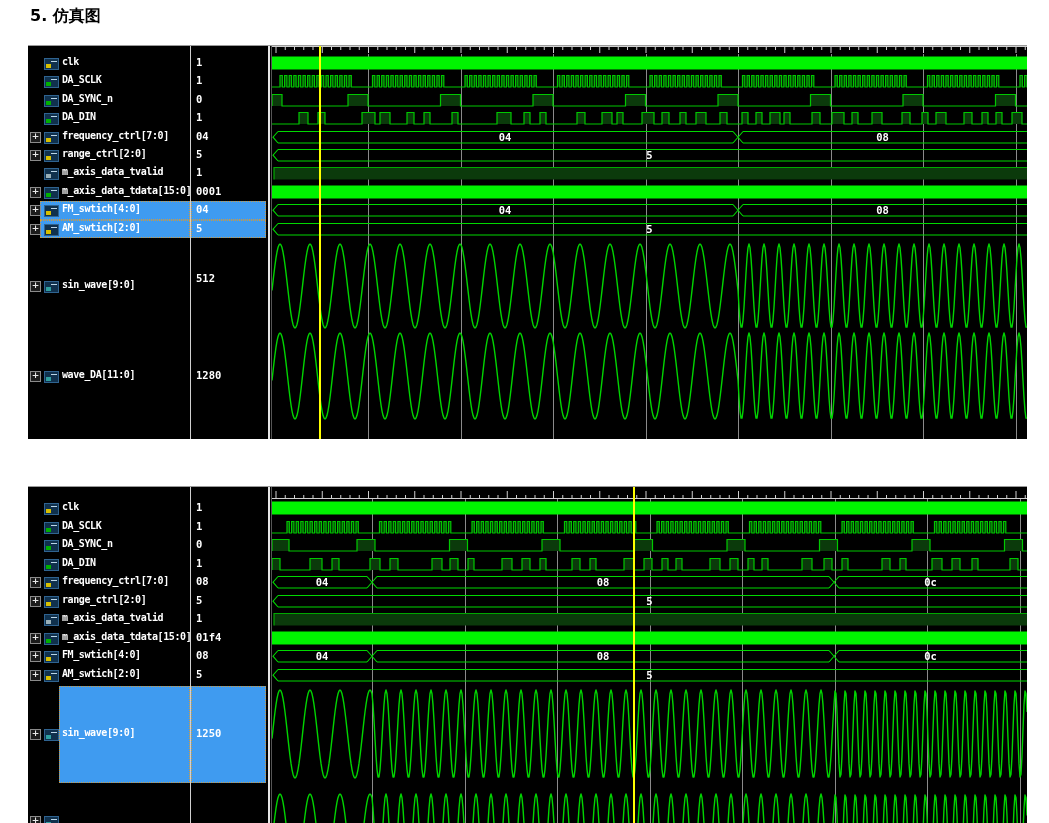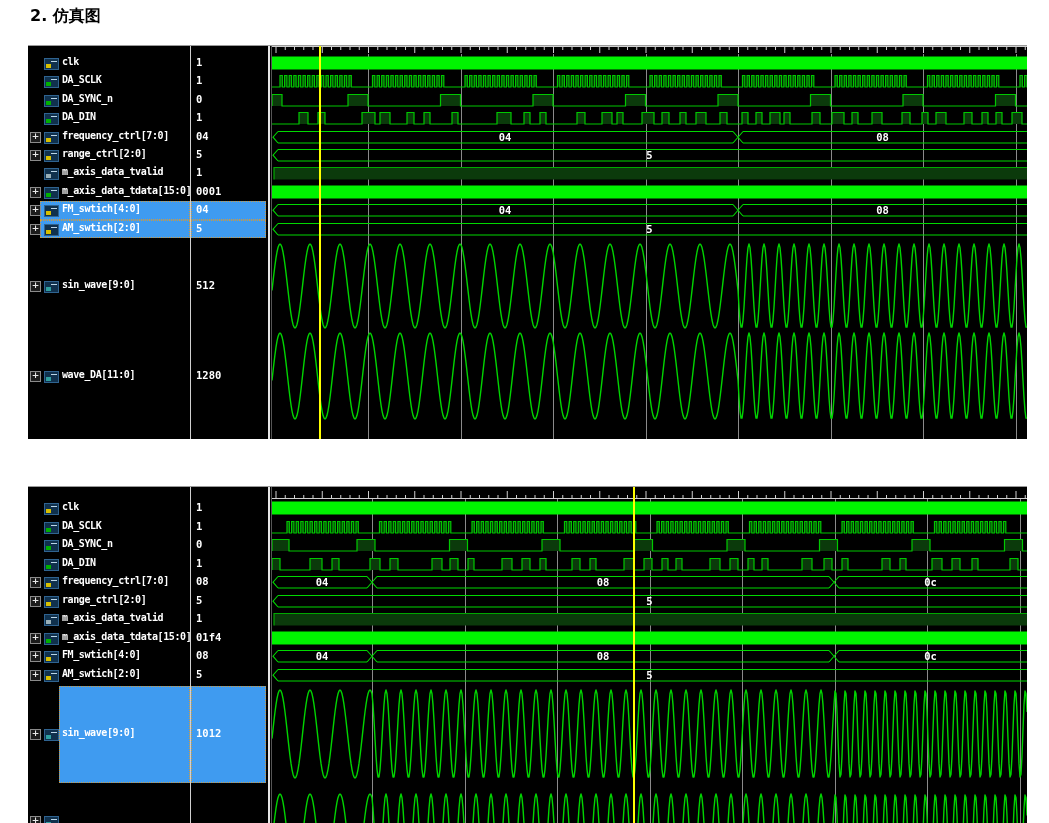--- a/index.html
+++ b/index.html
@@ -28,21 +28,21 @@
   .gridline{position:absolute;top:0;bottom:0;width:1px;background:#8a8a8a;}
   .cursor-line{position:absolute;top:0;bottom:0;width:2px;background:#ffff00;z-index:6;}
   .wave-lane{position:absolute;left:244px;width:755px;z-index:3;}
   .wave-lane svg{display:block;}
   .ruler{position:absolute;left:244px;top:0;width:755px;z-index:3;}
 </style>
 </head>
 <body>
 
 <div id="page">
-  <div class="page-title">2. 仿真图</div>
+  <div class="page-title">5. 仿真图</div>
   <div class="panel panel1">
       <div class="hl-block" style="left:12px;top:155.2px;width:150px;height:18.4px;"></div>
       <div class="hl-block" style="left:163px;top:155.2px;width:75px;height:18.4px;"></div>
       <div class="hl-block" style="left:12px;top:173.6px;width:150px;height:18.4px;"></div>
       <div class="hl-block" style="left:163px;top:173.6px;width:75px;height:18.4px;"></div>
       <div class="sep-names"></div>
       <div class="sep-wave"></div>
       <div class="sep-wave2"></div>
       <div class="ruler" style="height:8px;">
         <svg width="755" height="8" style="display:block">
@@ -315,21 +315,21 @@
         </svg>
       </div>
       <div class="row-name" style="top:231px;">
         <div class="expander" style="top:4px;">+</div>
         <div class="sig-icon" style="top:4px;">
           <div class="accent" style="background: rgb(47, 160, 160);"></div>
           <div class="mark"></div>
         </div>
         <span class="lbl">sin_wave[9:0]</span>
       </div>
-      <div class="row-value" style="top:231px;">
+      <div class="row-value" style="top:224px;">
         <span class="val">512</span>
       </div>
       <div class="wave-lane" style="top:195px;height:90px;">
         <svg width="755" height="90" viewBox="0 0 755 90">
           <path d="M0,49.4L1,40.6L2,32.0L3,24.0L4,16.9L5,11.0L6,6.6L7,3.9L8,3.0L9,3.9L10,6.6L11,11.0L12,16.9L13,24.0L14,32.0L15,40.6L16,49.4L17,58.0L18,66.0L19,73.1L20,79.0L21,83.4L22,86.1L23,87.0L24,86.1L25,83.4L26,79.0L27,73.1L28,66.0L29,58.0L30,49.4L31,40.6L32,32.0L33,24.0L34,16.9L35,11.0L36,6.6L37,3.9L38,3.0L39,3.9L40,6.6L41,11.0L42,16.9L43,24.0L44,32.0L45,40.6L46,49.4L47,58.0L48,66.0L49,73.1L50,79.0L51,83.4L52,86.1L53,87.0L54,86.1L55,83.4L56,79.0L57,73.1L58,66.0L59,58.0L60,49.4L61,40.6L62,32.0L63,24.0L64,16.9L65,11.0L66,6.6L67,3.9L68,3.0L69,3.9L70,6.6L71,11.0L72,16.9L73,24.0L74,32.0L75,40.6L76,49.4L77,58.0L78,66.0L79,73.1L80,79.0L81,83.4L82,86.1L83,87.0L84,86.1L85,83.4L86,79.0L87,73.1L88,66.0L89,58.0L90,49.4L91,40.6L92,32.0L93,24.0L94,16.9L95,11.0L96,6.6L97,3.9L98,3.0L99,3.9L100,6.6L101,11.0L102,16.9L103,24.0L104,32.0L105,40.6L106,49.4L107,58.0L108,66.0L109,73.1L110,79.0L111,83.4L112,86.1L113,87.0L114,86.1L115,83.4L116,79.0L117,73.1L118,66.0L119,58.0L120,49.4L121,40.6L122,32.0L123,24.0L124,16.9L125,11.0L126,6.6L127,3.9L128,3.0L129,3.9L130,6.6L131,11.0L132,16.9L133,24.0L134,32.0L135,40.6L136,49.4L137,58.0L138,66.0L139,73.1L140,79.0L141,83.4L142,86.1L143,87.0L144,86.1L145,83.4L146,79.0L147,73.1L148,66.0L149,58.0L150,49.4L151,40.6L152,32.0L153,24.0L154,16.9L155,11.0L156,6.6L157,3.9L158,3.0L159,3.9L160,6.6L161,11.0L162,16.9L163,24.0L164,32.0L165,40.6L166,49.4L167,58.0L168,66.0L169,73.1L170,79.0L171,83.4L172,86.1L173,87.0L174,86.1L175,83.4L176,79.0L177,73.1L178,66.0L179,58.0L180,49.4L181,40.6L182,32.0L183,24.0L184,16.9L185,11.0L186,6.6L187,3.9L188,3.0L189,3.9L190,6.6L191,11.0L192,16.9L193,24.0L194,32.0L195,40.6L196,49.4L197,58.0L198,66.0L199,73.1L200,79.0L201,83.4L202,86.1L203,87.0L204,86.1L205,83.4L206,79.0L207,73.1L208,66.0L209,58.0L210,49.4L211,40.6L212,32.0L213,24.0L214,16.9L215,11.0L216,6.6L217,3.9L218,3.0L219,3.9L220,6.6L221,11.0L222,16.9L223,24.0L224,32.0L225,40.6L226,49.4L227,58.0L228,66.0L229,73.1L230,79.0L231,83.4L232,86.1L233,87.0L234,86.1L235,83.4L236,79.0L237,73.1L238,66.0L239,58.0L240,49.4L241,40.6L242,32.0L243,24.0L244,16.9L245,11.0L246,6.6L247,3.9L248,3.0L249,3.9L250,6.6L251,11.0L252,16.9L253,24.0L254,32.0L255,40.6L256,49.4L257,58.0L258,66.0L259,73.1L260,79.0L261,83.4L262,86.1L263,87.0L264,86.1L265,83.4L266,79.0L267,73.1L268,66.0L269,58.0L270,49.4L271,40.6L272,32.0L273,24.0L274,16.9L275,11.0L276,6.6L277,3.9L278,3.0L279,3.9L280,6.6L281,11.0L282,16.9L283,24.0L284,32.0L285,40.6L286,49.4L287,58.0L288,66.0L289,73.1L290,79.0L291,83.4L292,86.1L293,87.0L294,86.1L295,83.4L296,79.0L297,73.1L298,66.0L299,58.0L300,49.4L301,40.6L302,32.0L303,24.0L304,16.9L305,11.0L306,6.6L307,3.9L308,3.0L309,3.9L310,6.6L311,11.0L312,16.9L313,24.0L314,32.0L315,40.6L316,49.4L317,58.0L318,66.0L319,73.1L320,79.0L321,83.4L322,86.1L323,87.0L324,86.1L325,83.4L326,79.0L327,73.1L328,66.0L329,58.0L330,49.4L331,40.6L332,32.0L333,24.0L334,16.9L335,11.0L336,6.6L337,3.9L338,3.0L339,3.9L340,6.6L341,11.0L342,16.9L343,24.0L344,32.0L345,40.6L346,49.4L347,58.0L348,66.0L349,73.1L350,79.0L351,83.4L352,86.1L353,87.0L354,86.1L355,83.4L356,79.0L357,73.1L358,66.0L359,58.0L360,49.4L361,40.6L362,32.0L363,24.0L364,16.9L365,11.0L366,6.6L367,3.9L368,3.0L369,3.9L370,6.6L371,11.0L372,16.9L373,24.0L374,32.0L375,40.6L376,49.4L377,58.0L378,66.0L379,73.1L380,79.0L381,83.4L382,86.1L383,87.0L384,86.1L385,83.4L386,79.0L387,73.1L388,66.0L389,58.0L390,49.4L391,40.6L392,32.0L393,24.0L394,16.9L395,11.0L396,6.6L397,3.9L398,3.0L399,3.9L400,6.6L401,11.0L402,16.9L403,24.0L404,32.0L405,40.6L406,49.4L407,58.0L408,66.0L409,73.1L410,79.0L411,83.4L412,86.1L413,87.0L414,86.1L415,83.4L416,79.0L417,73.1L418,66.0L419,58.0L420,49.4L421,40.6L422,32.0L423,24.0L424,16.9L425,11.0L426,6.6L427,3.9L428,3.0L429,3.9L430,6.6L431,11.0L432,16.9L433,24.0L434,32.0L435,40.6L436,49.4L437,58.0L438,66.0L439,73.1L440,79.0L441,83.4L442,86.1L443,87.0L444,86.1L445,83.4L446,79.0L447,73.1L448,66.0L449,58.0L450,49.4L451,40.6L452,32.0L453,24.0L454,16.9L455,11.0L456,6.6L457,3.9L458,3.0L459,3.9L460,6.6L461,11.0L462,16.9L463,24.0L464,32.0L465,40.6L466,49.4L467,66.0L468,79.0L469,86.1L470,86.1L471,79.0L472,66.0L473,49.4L474,32.0L475,16.9L476,6.6L477,3.0L478,6.6L479,16.9L480,32.0L481,49.4L482,66.0L483,79.0L484,86.1L485,86.1L486,79.0L487,66.0L488,49.4L489,32.0L490,16.9L491,6.6L492,3.0L493,6.6L494,16.9L495,32.0L496,49.4L497,66.0L498,79.0L499,86.1L500,86.1L501,79.0L502,66.0L503,49.4L504,32.0L505,16.9L506,6.6L507,3.0L508,6.6L509,16.9L510,32.0L511,49.4L512,66.0L513,79.0L514,86.1L515,86.1L516,79.0L517,66.0L518,49.4L519,32.0L520,16.9L521,6.6L522,3.0L523,6.6L524,16.9L525,32.0L526,49.4L527,66.0L528,79.0L529,86.1L530,86.1L531,79.0L532,66.0L533,49.4L534,32.0L535,16.9L536,6.6L537,3.0L538,6.6L539,16.9L540,32.0L541,49.4L542,66.0L543,79.0L544,86.1L545,86.1L546,79.0L547,66.0L548,49.4L549,32.0L550,16.9L551,6.6L552,3.0L553,6.6L554,16.9L555,32.0L556,49.4L557,66.0L558,79.0L559,86.1L560,86.1L561,79.0L562,66.0L563,49.4L564,32.0L565,16.9L566,6.6L567,3.0L568,6.6L569,16.9L570,32.0L571,49.4L572,66.0L573,79.0L574,86.1L575,86.1L576,79.0L577,66.0L578,49.4L579,32.0L580,16.9L581,6.6L582,3.0L583,6.6L584,16.9L585,32.0L586,49.4L587,66.0L588,79.0L589,86.1L590,86.1L591,79.0L592,66.0L593,49.4L594,32.0L595,16.9L596,6.6L597,3.0L598,6.6L599,16.9L600,32.0L601,49.4L602,66.0L603,79.0L604,86.1L605,86.1L606,79.0L607,66.0L608,49.4L609,32.0L610,16.9L611,6.6L612,3.0L613,6.6L614,16.9L615,32.0L616,49.4L617,66.0L618,79.0L619,86.1L620,86.1L621,79.0L622,66.0L623,49.4L624,32.0L625,16.9L626,6.6L627,3.0L628,6.6L629,16.9L630,32.0L631,49.4L632,66.0L633,79.0L634,86.1L635,86.1L636,79.0L637,66.0L638,49.4L639,32.0L640,16.9L641,6.6L642,3.0L643,6.6L644,16.9L645,32.0L646,49.4L647,66.0L648,79.0L649,86.1L650,86.1L651,79.0L652,66.0L653,49.4L654,32.0L655,16.9L656,6.6L657,3.0L658,6.6L659,16.9L660,32.0L661,49.4L662,66.0L663,79.0L664,86.1L665,86.1L666,79.0L667,66.0L668,49.4L669,32.0L670,16.9L671,6.6L672,3.0L673,6.6L674,16.9L675,32.0L676,49.4L677,66.0L678,79.0L679,86.1L680,86.1L681,79.0L682,66.0L683,49.4L684,32.0L685,16.9L686,6.6L687,3.0L688,6.6L689,16.9L690,32.0L691,49.4L692,66.0L693,79.0L694,86.1L695,86.1L696,79.0L697,66.0L698,49.4L699,32.0L700,16.9L701,6.6L702,3.0L703,6.6L704,16.9L705,32.0L706,49.4L707,66.0L708,79.0L709,86.1L710,86.1L711,79.0L712,66.0L713,49.4L714,32.0L715,16.9L716,6.6L717,3.0L718,6.6L719,16.9L720,32.0L721,49.4L722,66.0L723,79.0L724,86.1L725,86.1L726,79.0L727,66.0L728,49.4L729,32.0L730,16.9L731,6.6L732,3.0L733,6.6L734,16.9L735,32.0L736,49.4L737,66.0L738,79.0L739,86.1L740,86.1L741,79.0L742,66.0L743,49.4L744,32.0L745,16.9L746,6.6L747,3.0L748,6.6L749,16.9L750,32.0L751,49.4L752,66.0L753,79.0L754,86.1L755,86.1" fill="none" stroke="#00d400" stroke-width="1.4" stroke-linejoin="round"></path>
         </svg>
       </div>
       <div class="row-name" style="top:321px;">
         <div class="expander" style="top:4px;">+</div>
         <div class="sig-icon" style="top:4px;">
@@ -632,21 +632,21 @@
       </div>
       <div class="row-name" style="top:238px;">
         <div class="expander" style="top:4px;">+</div>
         <div class="sig-icon" style="top:4px;">
           <div class="accent" style="background: rgb(47, 160, 160);"></div>
           <div class="mark"></div>
         </div>
         <span class="lbl">sin_wave[9:0]</span>
       </div>
       <div class="row-value" style="top:238px;">
-        <span class="val">1012</span>
+        <span class="val">1250</span>
       </div>
       <div class="wave-lane" style="top:199px;height:97px;">
         <svg width="755" height="97" viewBox="0 0 755 97">
           <path d="M0,52.6L1,43.4L2,34.4L3,26.0L4,18.6L5,12.4L6,7.8L7,5.0L8,4.0L9,5.0L10,7.8L11,12.4L12,18.6L13,26.0L14,34.4L15,43.4L16,52.6L17,61.6L18,70.0L19,77.4L20,83.6L21,88.2L22,91.0L23,92.0L24,91.0L25,88.2L26,83.6L27,77.4L28,70.0L29,61.6L30,52.6L31,43.4L32,34.4L33,26.0L34,18.6L35,12.4L36,7.8L37,5.0L38,4.0L39,5.0L40,7.8L41,12.4L42,18.6L43,26.0L44,34.4L45,43.4L46,52.6L47,61.6L48,70.0L49,77.4L50,83.6L51,88.2L52,91.0L53,92.0L54,91.0L55,88.2L56,83.6L57,77.4L58,70.0L59,61.6L60,52.6L61,43.4L62,34.4L63,26.0L64,18.6L65,12.4L66,7.8L67,5.0L68,4.0L69,5.0L70,7.8L71,12.4L72,18.6L73,26.0L74,34.4L75,43.4L76,52.6L77,61.6L78,70.0L79,77.4L80,83.6L81,88.2L82,91.0L83,92.0L84,91.0L85,88.2L86,83.6L87,77.4L88,70.0L89,61.6L90,52.6L91,43.4L92,34.4L93,26.0L94,18.6L95,12.4L96,7.8L97,5.0L98,4.0L99,5.0L100,7.8L101,18.6L102,34.4L103,52.6L104,70.0L105,83.6L106,91.0L107,91.0L108,83.6L109,70.0L110,52.6L111,34.4L112,18.6L113,7.8L114,4.0L115,7.8L116,18.6L117,34.4L118,52.6L119,70.0L120,83.6L121,91.0L122,91.0L123,83.6L124,70.0L125,52.6L126,34.4L127,18.6L128,7.8L129,4.0L130,7.8L131,18.6L132,34.4L133,52.6L134,70.0L135,83.6L136,91.0L137,91.0L138,83.6L139,70.0L140,52.6L141,34.4L142,18.6L143,7.8L144,4.0L145,7.8L146,18.6L147,34.4L148,52.6L149,70.0L150,83.6L151,91.0L152,91.0L153,83.6L154,70.0L155,52.6L156,34.4L157,18.6L158,7.8L159,4.0L160,7.8L161,18.6L162,34.4L163,52.6L164,70.0L165,83.6L166,91.0L167,91.0L168,83.6L169,70.0L170,52.6L171,34.4L172,18.6L173,7.8L174,4.0L175,7.8L176,18.6L177,34.4L178,52.6L179,70.0L180,83.6L181,91.0L182,91.0L183,83.6L184,70.0L185,52.6L186,34.4L187,18.6L188,7.8L189,4.0L190,7.8L191,18.6L192,34.4L193,52.6L194,70.0L195,83.6L196,91.0L197,91.0L198,83.6L199,70.0L200,52.6L201,34.4L202,18.6L203,7.8L204,4.0L205,7.8L206,18.6L207,34.4L208,52.6L209,70.0L210,83.6L211,91.0L212,91.0L213,83.6L214,70.0L215,52.6L216,34.4L217,18.6L218,7.8L219,4.0L220,7.8L221,18.6L222,34.4L223,52.6L224,70.0L225,83.6L226,91.0L227,91.0L228,83.6L229,70.0L230,52.6L231,34.4L232,18.6L233,7.8L234,4.0L235,7.8L236,18.6L237,34.4L238,52.6L239,70.0L240,83.6L241,91.0L242,91.0L243,83.6L244,70.0L245,52.6L246,34.4L247,18.6L248,7.8L249,4.0L250,7.8L251,18.6L252,34.4L253,52.6L254,70.0L255,83.6L256,91.0L257,91.0L258,83.6L259,70.0L260,52.6L261,34.4L262,18.6L263,7.8L264,4.0L265,7.8L266,18.6L267,34.4L268,52.6L269,70.0L270,83.6L271,91.0L272,91.0L273,83.6L274,70.0L275,52.6L276,34.4L277,18.6L278,7.8L279,4.0L280,7.8L281,18.6L282,34.4L283,52.6L284,70.0L285,83.6L286,91.0L287,91.0L288,83.6L289,70.0L290,52.6L291,34.4L292,18.6L293,7.8L294,4.0L295,7.8L296,18.6L297,34.4L298,52.6L299,70.0L300,83.6L301,91.0L302,91.0L303,83.6L304,70.0L305,52.6L306,34.4L307,18.6L308,7.8L309,4.0L310,7.8L311,18.6L312,34.4L313,52.6L314,70.0L315,83.6L316,91.0L317,91.0L318,83.6L319,70.0L320,52.6L321,34.4L322,18.6L323,7.8L324,4.0L325,7.8L326,18.6L327,34.4L328,52.6L329,70.0L330,83.6L331,91.0L332,91.0L333,83.6L334,70.0L335,52.6L336,34.4L337,18.6L338,7.8L339,4.0L340,7.8L341,18.6L342,34.4L343,52.6L344,70.0L345,83.6L346,91.0L347,91.0L348,83.6L349,70.0L350,52.6L351,34.4L352,18.6L353,7.8L354,4.0L355,7.8L356,18.6L357,34.4L358,52.6L359,70.0L360,83.6L361,91.0L362,91.0L363,83.6L364,70.0L365,52.6L366,34.4L367,18.6L368,7.8L369,4.0L370,7.8L371,18.6L372,34.4L373,52.6L374,70.0L375,83.6L376,91.0L377,91.0L378,83.6L379,70.0L380,52.6L381,34.4L382,18.6L383,7.8L384,4.0L385,7.8L386,18.6L387,34.4L388,52.6L389,70.0L390,83.6L391,91.0L392,91.0L393,83.6L394,70.0L395,52.6L396,34.4L397,18.6L398,7.8L399,4.0L400,7.8L401,18.6L402,34.4L403,52.6L404,70.0L405,83.6L406,91.0L407,91.0L408,83.6L409,70.0L410,52.6L411,34.4L412,18.6L413,7.8L414,4.0L415,7.8L416,18.6L417,34.4L418,52.6L419,70.0L420,83.6L421,91.0L422,91.0L423,83.6L424,70.0L425,52.6L426,34.4L427,18.6L428,7.8L429,4.0L430,7.8L431,18.6L432,34.4L433,52.6L434,70.0L435,83.6L436,91.0L437,91.0L438,83.6L439,70.0L440,52.6L441,34.4L442,18.6L443,7.8L444,4.0L445,7.8L446,18.6L447,34.4L448,52.6L449,70.0L450,83.6L451,91.0L452,91.0L453,83.6L454,70.0L455,52.6L456,34.4L457,18.6L458,7.8L459,4.0L460,7.8L461,18.6L462,34.4L463,52.6L464,70.0L465,83.6L466,91.0L467,91.0L468,83.6L469,70.0L470,52.6L471,34.4L472,18.6L473,7.8L474,4.0L475,7.8L476,18.6L477,34.4L478,52.6L479,70.0L480,83.6L481,91.0L482,91.0L483,83.6L484,70.0L485,52.6L486,34.4L487,18.6L488,7.8L489,4.0L490,7.8L491,18.6L492,34.4L493,52.6L494,70.0L495,83.6L496,91.0L497,91.0L498,83.6L499,70.0L500,52.6L501,34.4L502,18.6L503,7.8L504,4.0L505,7.8L506,18.6L507,34.4L508,52.6L509,70.0L510,83.6L511,91.0L512,91.0L513,83.6L514,70.0L515,52.6L516,34.4L517,18.6L518,7.8L519,4.0L520,7.8L521,18.6L522,34.4L523,52.6L524,70.0L525,83.6L526,91.0L527,91.0L528,83.6L529,70.0L530,52.6L531,34.4L532,18.6L533,7.8L534,4.0L535,7.8L536,18.6L537,34.4L538,52.6L539,70.0L540,83.6L541,91.0L542,91.0L543,83.6L544,70.0L545,52.6L546,34.4L547,18.6L548,7.8L549,4.0L550,7.8L551,18.6L552,34.4L553,52.6L554,70.0L555,83.6L556,91.0L557,91.0L558,83.6L559,70.0L560,52.6L561,34.4L562,18.6L563,5.0L564,7.8L565,26.0L566,52.6L567,77.4L568,91.0L569,88.2L570,70.0L571,43.4L572,18.6L573,5.0L574,7.8L575,26.0L576,52.6L577,77.4L578,91.0L579,88.2L580,70.0L581,43.4L582,18.6L583,5.0L584,7.8L585,26.0L586,52.6L587,77.4L588,91.0L589,88.2L590,70.0L591,43.4L592,18.6L593,5.0L594,7.8L595,26.0L596,52.6L597,77.4L598,91.0L599,88.2L600,70.0L601,43.4L602,18.6L603,5.0L604,7.8L605,26.0L606,52.6L607,77.4L608,91.0L609,88.2L610,70.0L611,43.4L612,18.6L613,5.0L614,7.8L615,26.0L616,52.6L617,77.4L618,91.0L619,88.2L620,70.0L621,43.4L622,18.6L623,5.0L624,7.8L625,26.0L626,52.6L627,77.4L628,91.0L629,88.2L630,70.0L631,43.4L632,18.6L633,5.0L634,7.8L635,26.0L636,52.6L637,77.4L638,91.0L639,88.2L640,70.0L641,43.4L642,18.6L643,5.0L644,7.8L645,26.0L646,52.6L647,77.4L648,91.0L649,88.2L650,70.0L651,43.4L652,18.6L653,5.0L654,7.8L655,26.0L656,52.6L657,77.4L658,91.0L659,88.2L660,70.0L661,43.4L662,18.6L663,5.0L664,7.8L665,26.0L666,52.6L667,77.4L668,91.0L669,88.2L670,70.0L671,43.4L672,18.6L673,5.0L674,7.8L675,26.0L676,52.6L677,77.4L678,91.0L679,88.2L680,70.0L681,43.4L682,18.6L683,5.0L684,7.8L685,26.0L686,52.6L687,77.4L688,91.0L689,88.2L690,70.0L691,43.4L692,18.6L693,5.0L694,7.8L695,26.0L696,52.6L697,77.4L698,91.0L699,88.2L700,70.0L701,43.4L702,18.6L703,5.0L704,7.8L705,26.0L706,52.6L707,77.4L708,91.0L709,88.2L710,70.0L711,43.4L712,18.6L713,5.0L714,7.8L715,26.0L716,52.6L717,77.4L718,91.0L719,88.2L720,70.0L721,43.4L722,18.6L723,5.0L724,7.8L725,26.0L726,52.6L727,77.4L728,91.0L729,88.2L730,70.0L731,43.4L732,18.6L733,5.0L734,7.8L735,26.0L736,52.6L737,77.4L738,91.0L739,88.2L740,70.0L741,43.4L742,18.6L743,5.0L744,7.8L745,26.0L746,52.6L747,77.4L748,91.0L749,88.2L750,70.0L751,43.4L752,18.6L753,5.0L754,7.8L755,26.0" fill="none" stroke="#00d400" stroke-width="1.4" stroke-linejoin="round"></path>
         </svg>
       </div>
       <div class="row-name" style="top:325px;">
         <div class="expander" style="top:4px;">+</div>
         <div class="sig-icon" style="top:4px;">
           <div class="accent" style="background: rgb(47, 160, 160);"></div>

